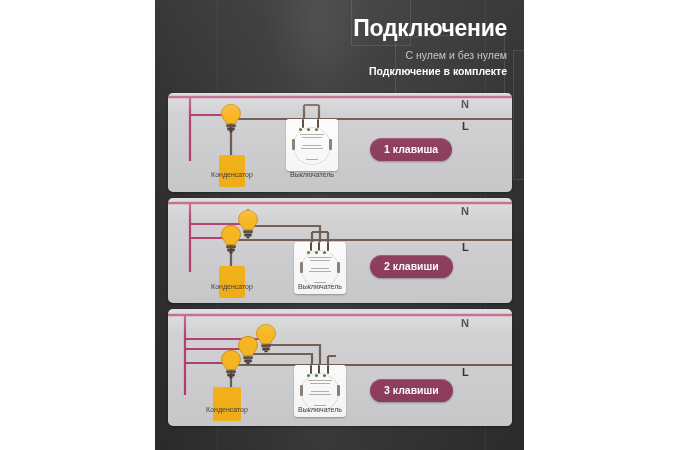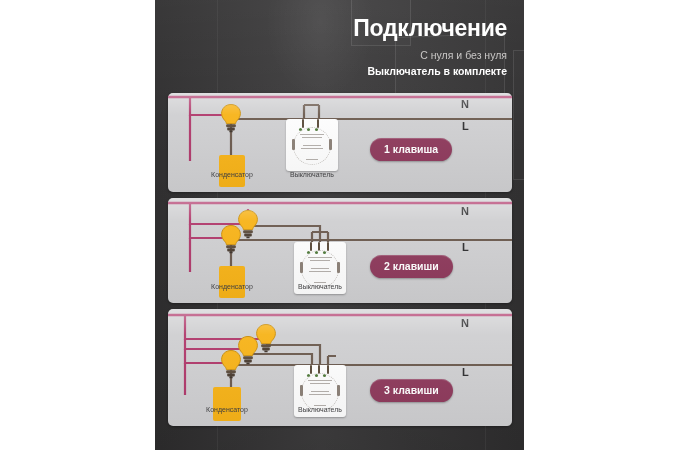--- a/index.html
+++ b/index.html
@@ -123,22 +123,22 @@
     <div class="wall-seam" style="left:62px;"></div>
     <div class="wall-seam" style="left:330px;"></div>
     <div class="lamp-shade" style="left:110px; top:-20px; width:110px; height:120px;"></div>
     <div class="frame-outline" style="left:240px; top:35px; width:110px; height:70px; transform:skewY(-2.2deg);"></div>
     <div class="frame-outline" style="left:358px; top:50px; width:18px; height:130px;"></div>
     <div class="frame-outline" style="left:196px; top:0px; width:60px; height:46px; border-top:none;"></div>
   </div>
 
   <div class="header">
     <div class="h-title">Подключение</div>
-    <div class="h-sub1">С нуля и без нуля</div>
-    <div class="h-sub2">Выключатель в комплекте</div>
+    <div class="h-sub1">С нулем и без нулем</div>
+    <div class="h-sub2">Подключение в комплекте</div>
   </div>
 
   <div class="panel p1">
     <div class="panel-inner">
       <svg class="wires" viewBox="0 0 344 99" preserveAspectRatio="none">
 
         <path d="M0,4 H344" stroke="#b0396b" stroke-width="2.6" fill="none"></path>
 
         <path d="M22,4 V22 H63" stroke="#b0396b" stroke-width="2.2" fill="none"></path>
         <path d="M22,22 V68" stroke="#b0396b" stroke-width="2.2" fill="none"></path>

